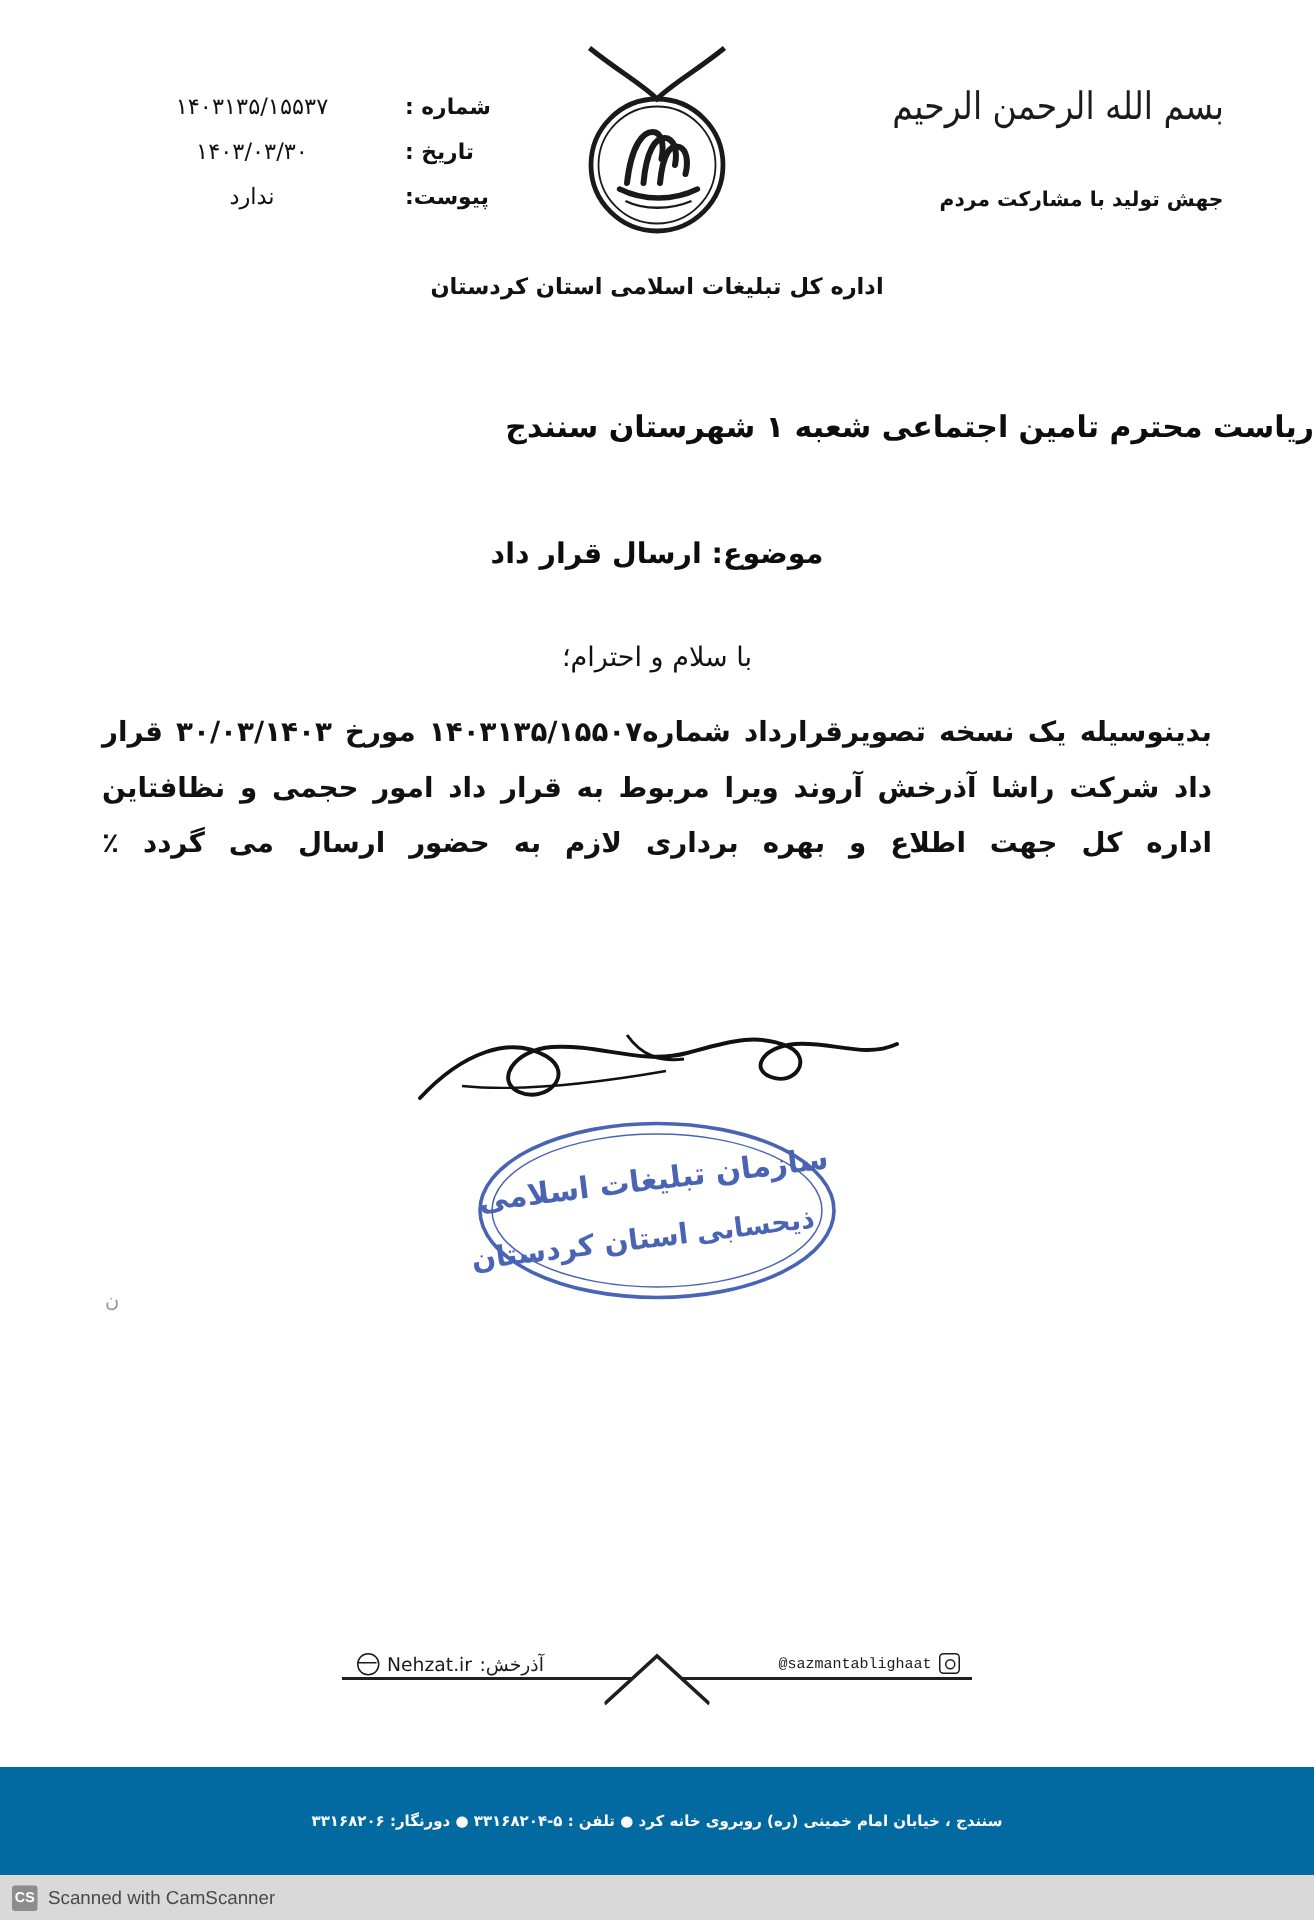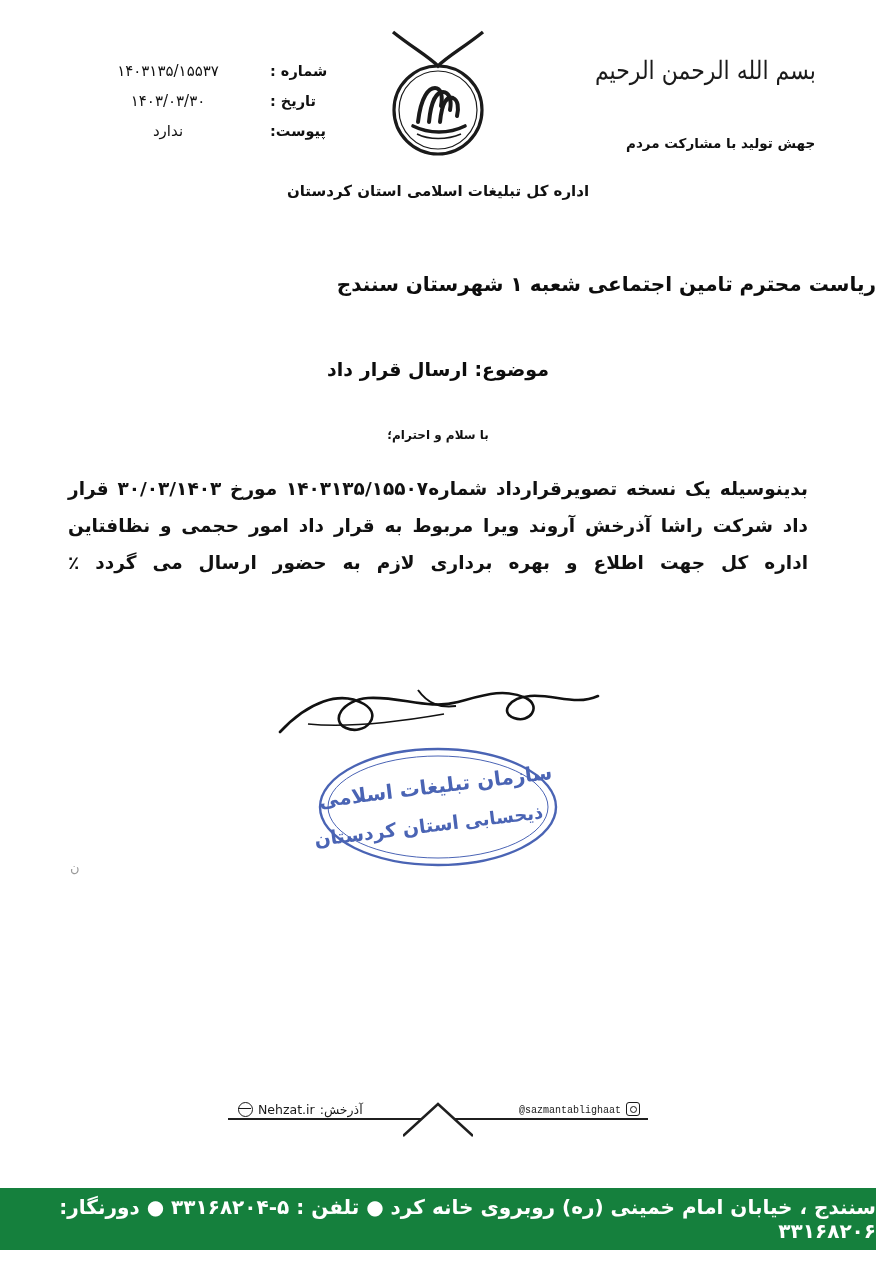--- a/index.html
+++ b/index.html
@@ -39,26 +39,25 @@
     color: #1b1b1b;
     letter-spacing: -1px;
     white-space: nowrap;
     transform: scaleY(1.15);
   }
   .slogan {
     position: absolute;
     top: 95px;
     right: 60px;
     width: 190px;
-    text-align: left;
+    text-align: center;
     font-size: 13.5px;
     font-weight: bold;
     color: #111;
     white-space: nowrap;
-    margin-top: 10px;
   }
 
   
   .logo-wrap {
     position: absolute;
     top: 0px;
     left: 0;
     right: 0;
     margin: auto;
     width: 130px;
@@ -129,22 +128,22 @@
     font-weight: bold;
     color: #0d0d0d;
   }
 
   .greeting {
     position: absolute;
     top: 428px;
     right: 0;
     left: 0;
     text-align: center;
-    font-size: 12px;
-    font-weight: bold;
+    font-size: 18px;
+    font-weight: normal;
     color: #111;
   }
 
   .bodytext {
     position: absolute;
     top: 470px;
     right: 68px;
     left: 68px;
     font-size: 18.5px;
     font-weight: bold;
@@ -269,27 +268,27 @@
   }
   .globe::after{
     content:"";position:absolute;top:5px;left:-1px;width:13px;height:1.4px;background:#1a1a1a;
   }
 
   .footer-bar {
     position: absolute;
     bottom: 0;
     left: 0;
     right: 0;
-    height: 62px;
-    background: #15803d;
+    height: 72px;
+    background: #0369a1;
     color: #fff;
     display: flex;
     align-items: center;
     justify-content: center;
-    font-size: 20px;
+    font-size: 10px;
     font-weight: bold;
     letter-spacing: .3px;
   }
 
   
   .cs-bar {
     position: absolute;
     bottom: 0;
     left: 0;
     right: 0;
@@ -412,14 +411,18 @@
       <span>آذرخش:</span>
       <span>Nehzat.ir</span>
       <span class="globe"></span>
     </div>
 
     <div class="footer-bar">
       <span>سنندج ، خیابان امام خمینی (ره) روبروی خانه کرد ● تلفن : ۵-۳۳۱۶۸۲۰۴ ● دورنگار: ۳۳۱۶۸۲۰۶</span>
     </div>
   </div>
 
+  <div class="cs-bar">
+    <span class="cs-logo">CS</span>
+    <span class="cs-text">Scanned with CamScanner</span>
+  </div>
 
 </div>
 
 </body></html>

